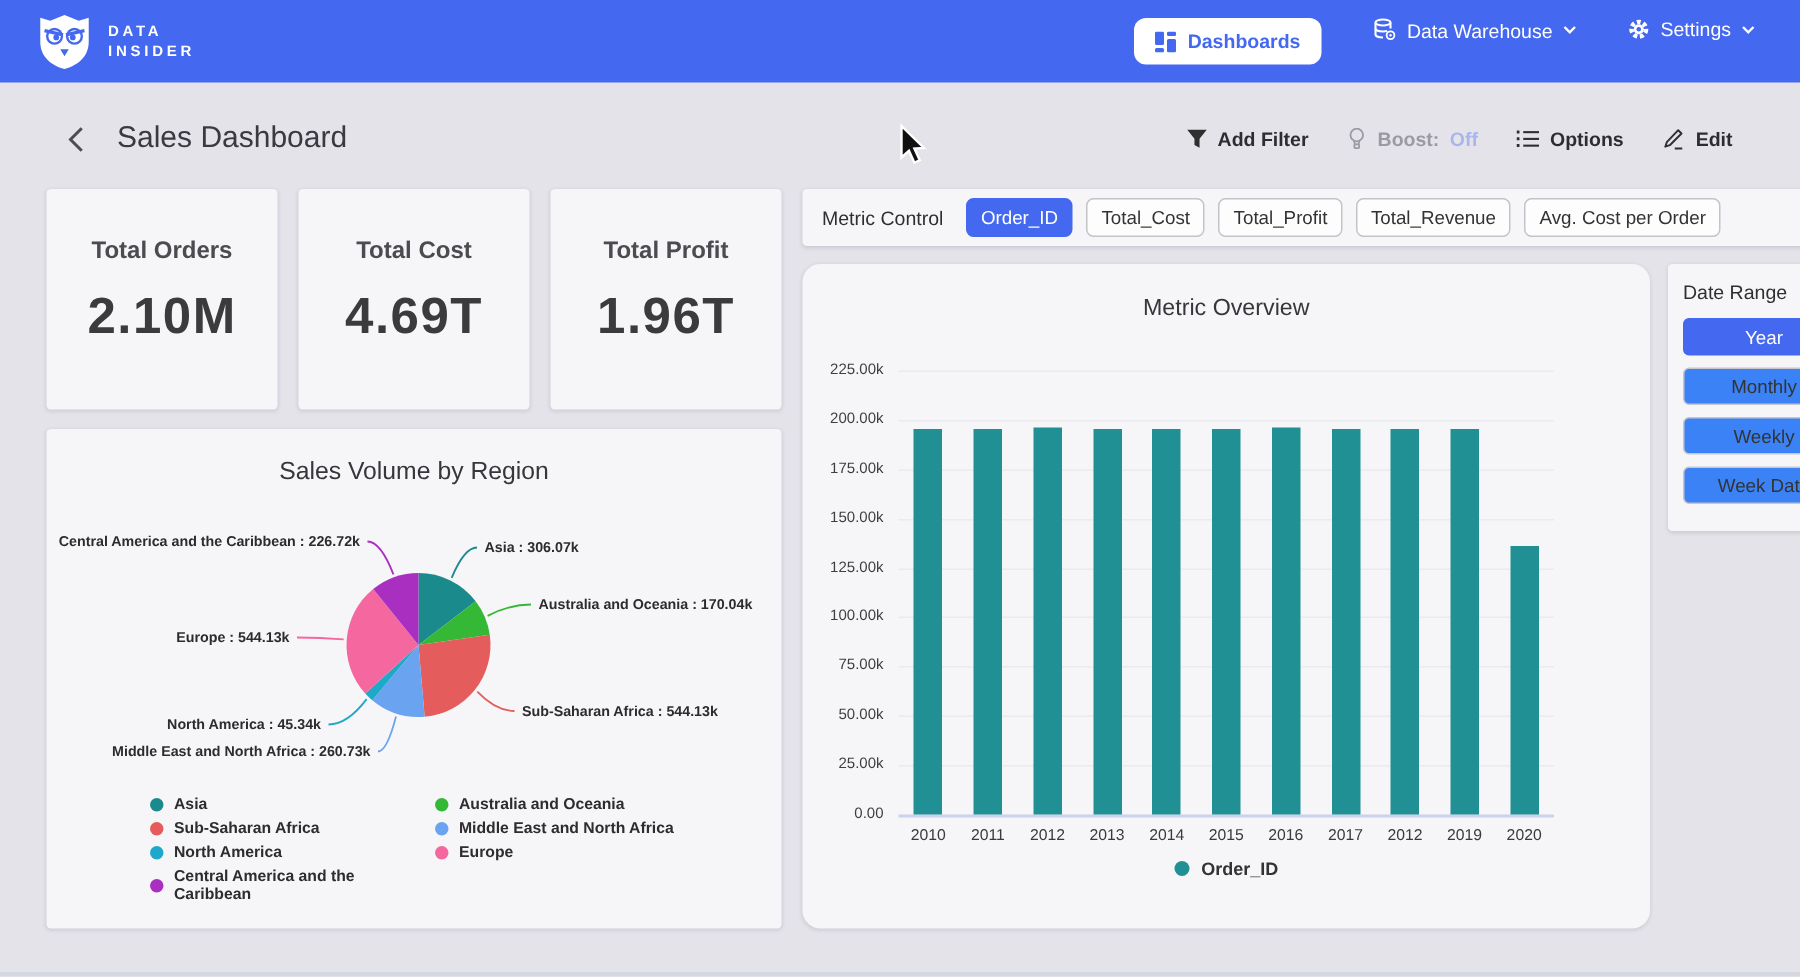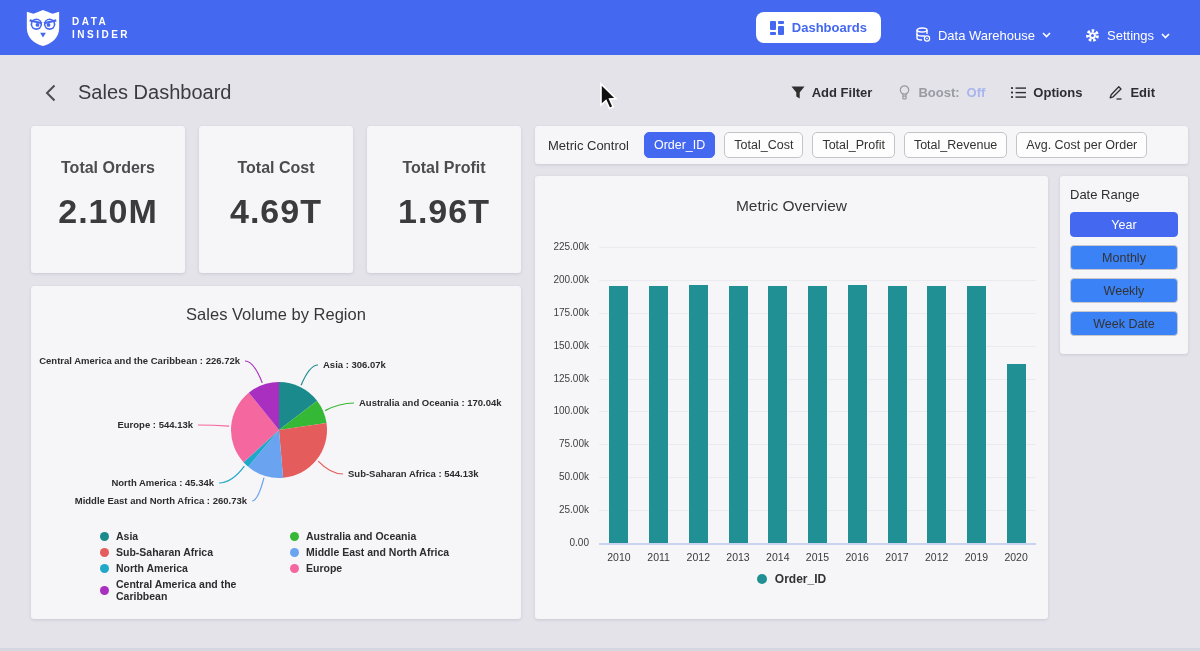--- a/index.html
+++ b/index.html
@@ -4,21 +4,21 @@
 <style>
   * { box-sizing: border-box; }
   body {
     margin: 0; width: 1200px; height: 651px; overflow: hidden; position: relative;
     background: #e4e3ea; font-family: "Liberation Sans", sans-serif;
   }
   
   .topbar { height: 55px; background: #4468ef; display: flex; align-items: center; padding: 0 30px 0 24px; }
   .logo { display: flex; align-items: center; gap: 10px; }
   .logo-text { color: #fff; font-size: 10px; font-weight: bold; letter-spacing: 2.5px; line-height: 13px; }
-  .topnav { margin-left: auto; display: flex; align-items: flex-end; gap: 34px; padding-left: 43px; }
+  .topnav { margin-left: auto; display: flex; align-items: flex-start; gap: 34px; padding-left: 43px; }
   .pill { background: #fff; color: #4468ef; font-weight: bold; font-size: 13px; border-radius: 8px;
           padding: 8px 14px; display: flex; gap: 8px; align-items: center; border: none; cursor: pointer;
           font-family: inherit; }
   .navitem { color: #fff; font-size: 13px; display: flex; align-items: center; gap: 7px; cursor: pointer; }
   
   .subheader { display: flex; align-items: center; padding: 26px 45px 22px; }
   .back { margin-right: 22px; display: flex; cursor: pointer; }
   .pagetitle { font-size: 20px; color: #3a3a40; }
   .actions { margin-left: auto; display: flex; align-items: center; gap: 26px; }
   .action { display: flex; align-items: center; gap: 7px; font-size: 13px; font-weight: bold; color: #2d2d31; cursor: pointer; }
@@ -42,21 +42,21 @@
   .legend-dot { width: 9px; height: 9px; border-radius: 50%; flex: none; }
   
   .right-col { flex: 1; }
   .metricbar { height: 38px; display: flex; align-items: center; padding: 0 13px; gap: 9px; }
   .metricbar-label { font-size: 13px; color: #2f2f33; margin-right: 6px; }
   .mbtn { font-size: 12.5px; color: #333; background: #fdfdfe; border: 1px solid #c3c3c8; border-radius: 5px;
           padding: 5px 9px; cursor: pointer; font-family: inherit; }
   .mbtn.sel { background: #4468ef; border-color: #4468ef; color: #fff; }
   .right-row { display: flex; gap: 12px; margin-top: 12px; }
   
-  .chart-card { width: 513px; height: 443px; position: relative; flex: none; }
+  .chart-card { width: 565px; height: 443px; position: relative; flex: none; border-radius: 12px; }
   .chart-title { text-align: center; padding-top: 21px; font-size: 15.5px; color: #36363b; }
   .plot { position: absolute; left: 64px; top: 71px; width: 437px; height: 296px; }
   .gridline { position: absolute; left: 0; width: 100%; height: 1px; background: #eaeaef; }
   .gridline.zero { background: #c9d2ee; height: 2px; }
   .ylabel { position: absolute; left: 0; width: 54px; text-align: right; font-size: 10px; color: #3e3e42; }
   .bar { position: absolute; width: 19px; background: #219094; }
   .xlabel { position: absolute; top: 375px; font-size: 10.5px; color: #3a3a3e; transform: translateX(-50%); }
   .chart-legend { position: absolute; top: 396px; left: 0; width: 100%; display: flex; justify-content: center;
                   align-items: center; gap: 8px; font-size: 12px; font-weight: bold; color: #333; cursor: pointer; }
   .chart-legend-dot { width: 10px; height: 10px; border-radius: 50%; }

